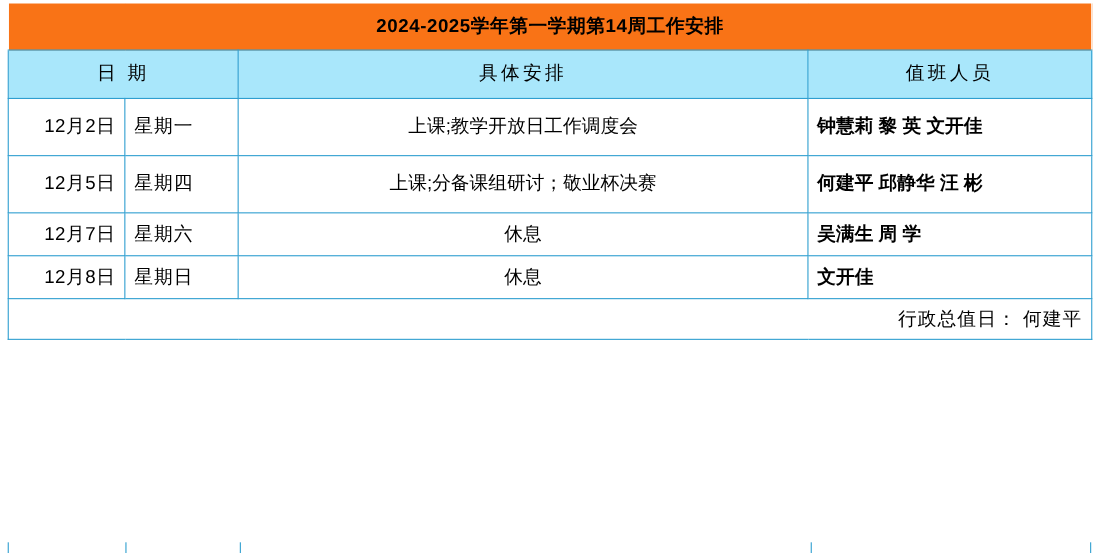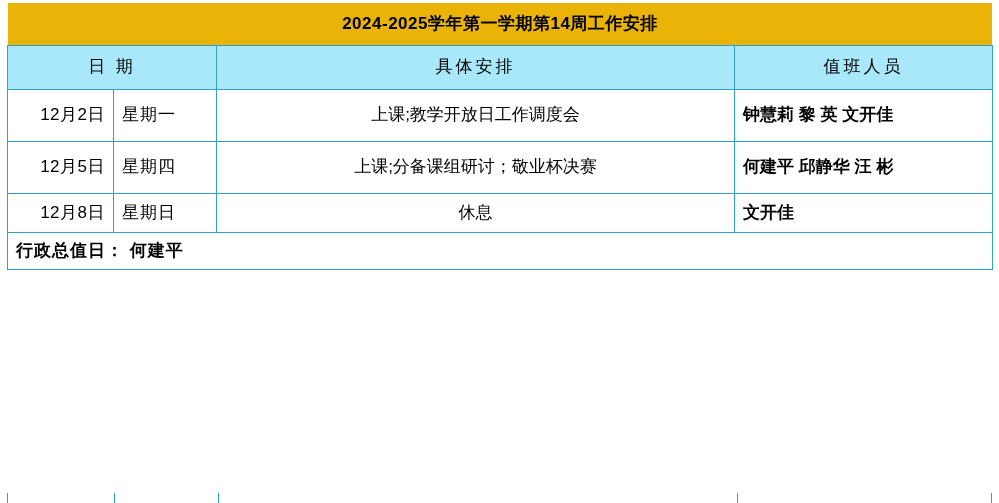--- a/index.html
+++ b/index.html
@@ -28,21 +28,21 @@
     margin-top: 2px;
   }
   table.schedule td {
     border: 1px solid #2f9fd0;
     padding: 0 8px;
     vertical-align: middle;
     font-size: 17px;
     line-height: 1.2;
   }
   .title-cell {
-    background: #eab308;
+    background: #f97316;
     text-align: center;
     font-size: 22px;
     font-weight: bold;
     height: 42px;
     border-left: 1px solid #ffffff !important;
     border-right: 1px solid #ffffff !important;
     border-top: 1px solid #ffffff !important;
     letter-spacing: 0.5px;
   }
   .head-cell {
@@ -68,22 +68,22 @@
     font-size: 17px;
   }
   .duty-cell {
     text-align: left;
     font-size: 17px;
     font-weight: bold;
   }
   .row-tall td { height: 51px; }
   .row-short td { height: 38px; }
   .footer-cell {
-    text-align: left;
-    font-weight: bold;
+    text-align: right;
+    font-weight: normal;
     font-size: 18px;
     height: 36px;
     letter-spacing: 1px;
   }
   .bottom-strip {
     position: absolute;
     left: 7px;
     bottom: 0;
     width: 985px;
     height: 12px;
@@ -130,20 +130,26 @@
 
 
       <tr class="row-tall">
         <td class="date-cell">12月5日</td>
         <td class="weekday-cell">星期四</td>
         <td class="detail-cell">上课;分备课组研讨；敬业杯决赛</td>
         <td class="duty-cell">何建平  邱静华    汪  彬</td>
       </tr>
 
 
+      <tr class="row-short">
+        <td class="date-cell">12月7日</td>
+        <td class="weekday-cell">星期六</td>
+        <td class="detail-cell">休息</td>
+        <td class="duty-cell">吴满生  周  学</td>
+      </tr>
 
       <tr class="row-short">
         <td class="date-cell">12月8日</td>
         <td class="weekday-cell">星期日</td>
         <td class="detail-cell">休息</td>
         <td class="duty-cell">文开佳</td>
       </tr>
 
       <tr>
         <td class="footer-cell" colspan="4">行政总值日：  何建平</td>

